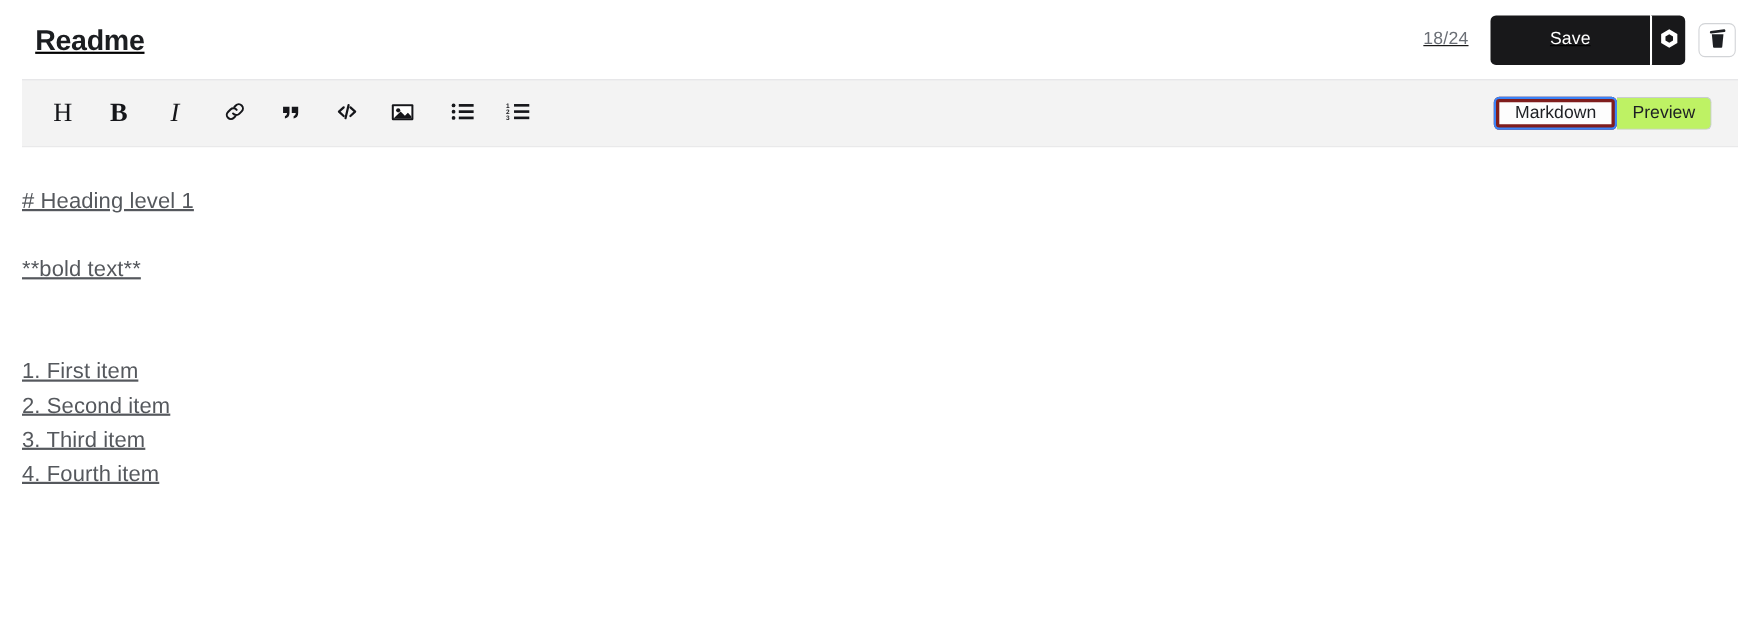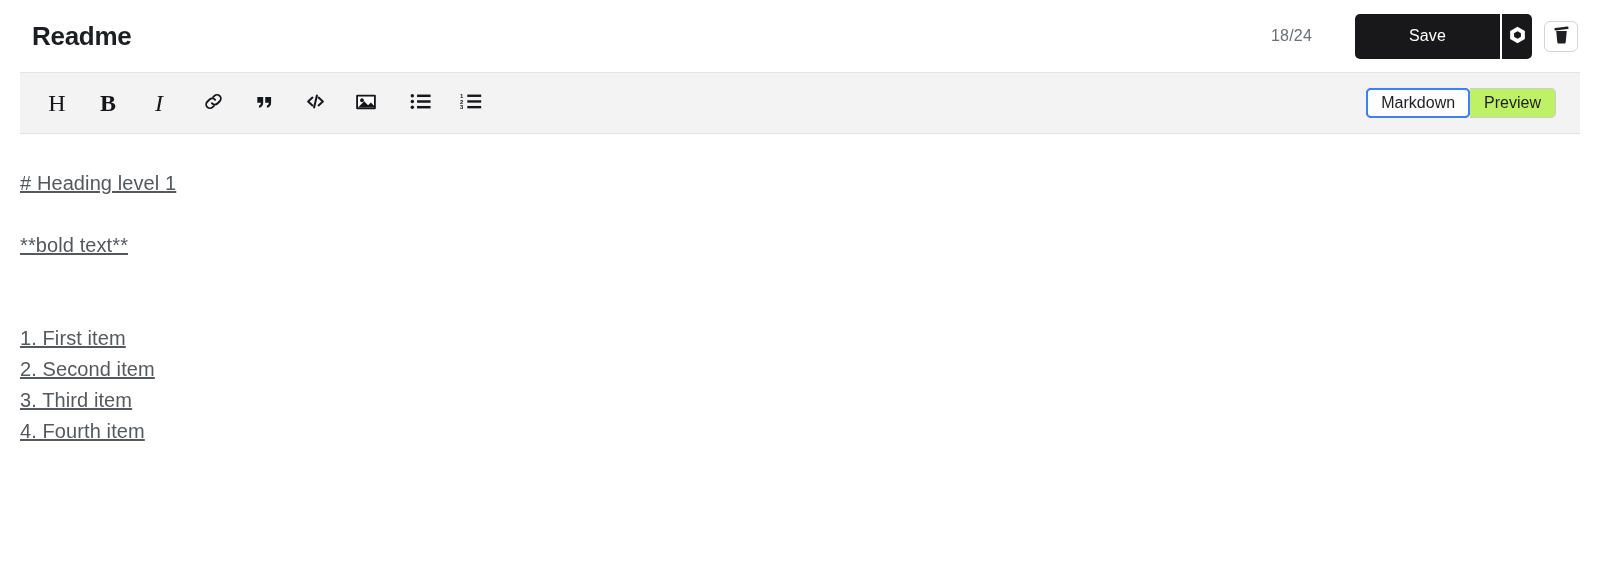--- a/index.html
+++ b/index.html
@@ -16,35 +16,36 @@
     position: relative;
   }
 
   
   .header {
     height: 72px;
     display: flex;
     align-items: center;
     padding: 0 22px 0 32px;
     background: #ffffff;
+    text-decoration: underline;
   }
   .page-title {
     font-size: 26px;
     font-weight: 700;
     color: #1c1e21;
     letter-spacing: -0.3px;
     line-height: 1;
     margin: 0;
   }
   .header-spacer { flex: 1 1 auto; }
 
   .char-counter {
     font-size: 16px;
     color: #6b6f76;
-    margin-right: 43px;
+    margin-right: 20px;
     letter-spacing: 0.2px;
     white-space: nowrap;
   }
 
   .save-group {
     display: flex;
     align-items: stretch;
     height: 45px;
     margin-right: 12px;
   }
@@ -142,21 +143,21 @@
     cursor: pointer;
     white-space: nowrap;
     display: flex;
     align-items: center;
     justify-content: center;
   }
   .mode-btn.left { border-radius: 5px 0 0 5px; }
   .mode-btn.right { border-radius: 0 5px 5px 0; border-left: none; }
   .mode-btn.active {
     background: #fdfdfd;
-    border: 1px solid #7f1d1d;
+    border: 5px solid #7f1d1d;
     outline: 2px solid #3b82f6;
     outline-offset: -2px;
     border-radius: 5px;
     z-index: 2;
     position: relative;
   }
 
   
   .editor {
     padding: 34px 20px 0 20px;

